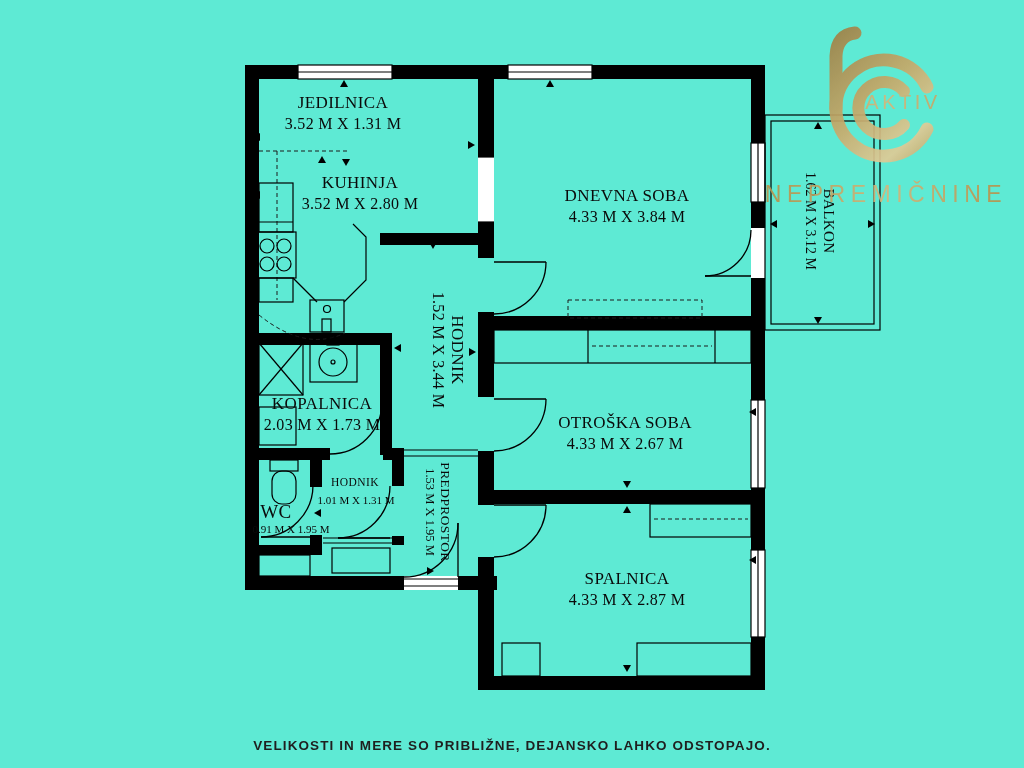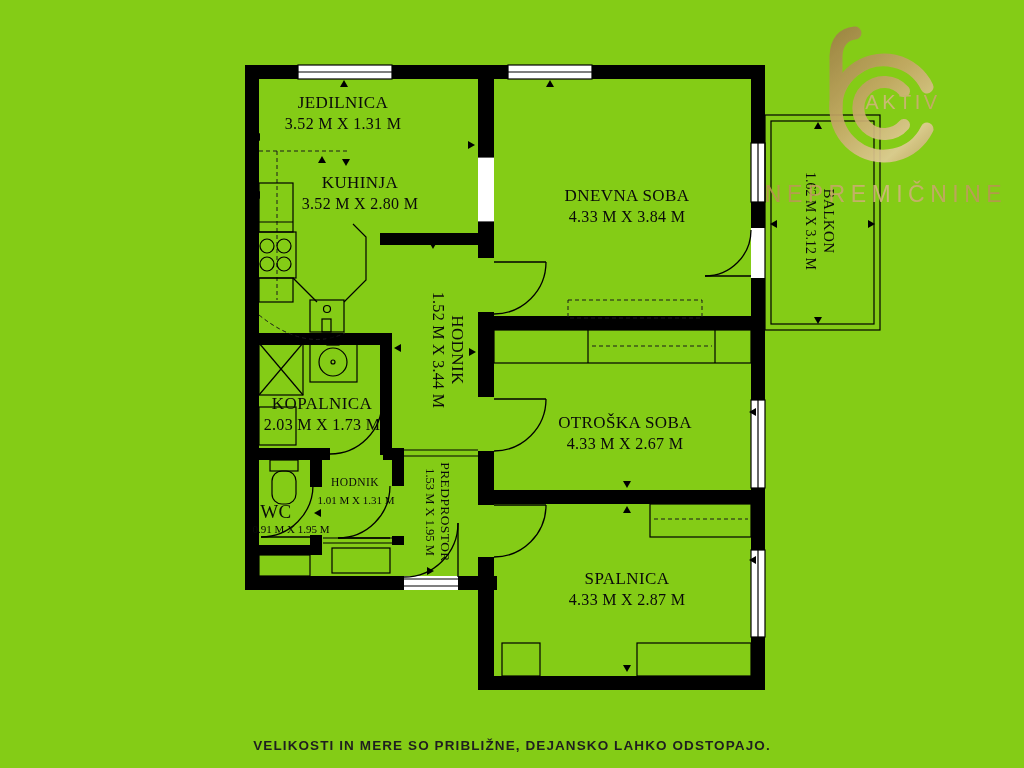--- a/index.html
+++ b/index.html
@@ -1,16 +1,16 @@
 <!DOCTYPE html>
 <html><head>
 <meta charset="utf-8">
 <style>
   html,body{margin:0;padding:0;background:#ffffff;}
-  .stage{position:relative;width:1024px;height:768px;background:#84cc16;overflow:hidden;
+  .stage{position:relative;width:1024px;height:768px;background:#5eead4;overflow:hidden;
          font-family:"Liberation Serif","DejaVu Serif",serif;}
   svg text{user-select:none;}
   .room-name{font-size:17px;fill:#0a0a0a;letter-spacing:.4px;}
   .room-dims{font-size:16px;fill:#0a0a0a;letter-spacing:.3px;}
   .room-name-sm{font-size:11.5px;fill:#0a0a0a;letter-spacing:.4px;}
   .room-dims-sm{font-size:11px;fill:#0a0a0a;}
   .wc-name{font-size:19px;fill:#0a0a0a;letter-spacing:.5px;}
   .rot-name-md{font-size:13.5px;fill:#0a0a0a;letter-spacing:.4px;}
   .rot-dims-md{font-size:12.5px;fill:#0a0a0a;}
   .balk-name{font-size:15px;fill:#0a0a0a;letter-spacing:.4px;}

